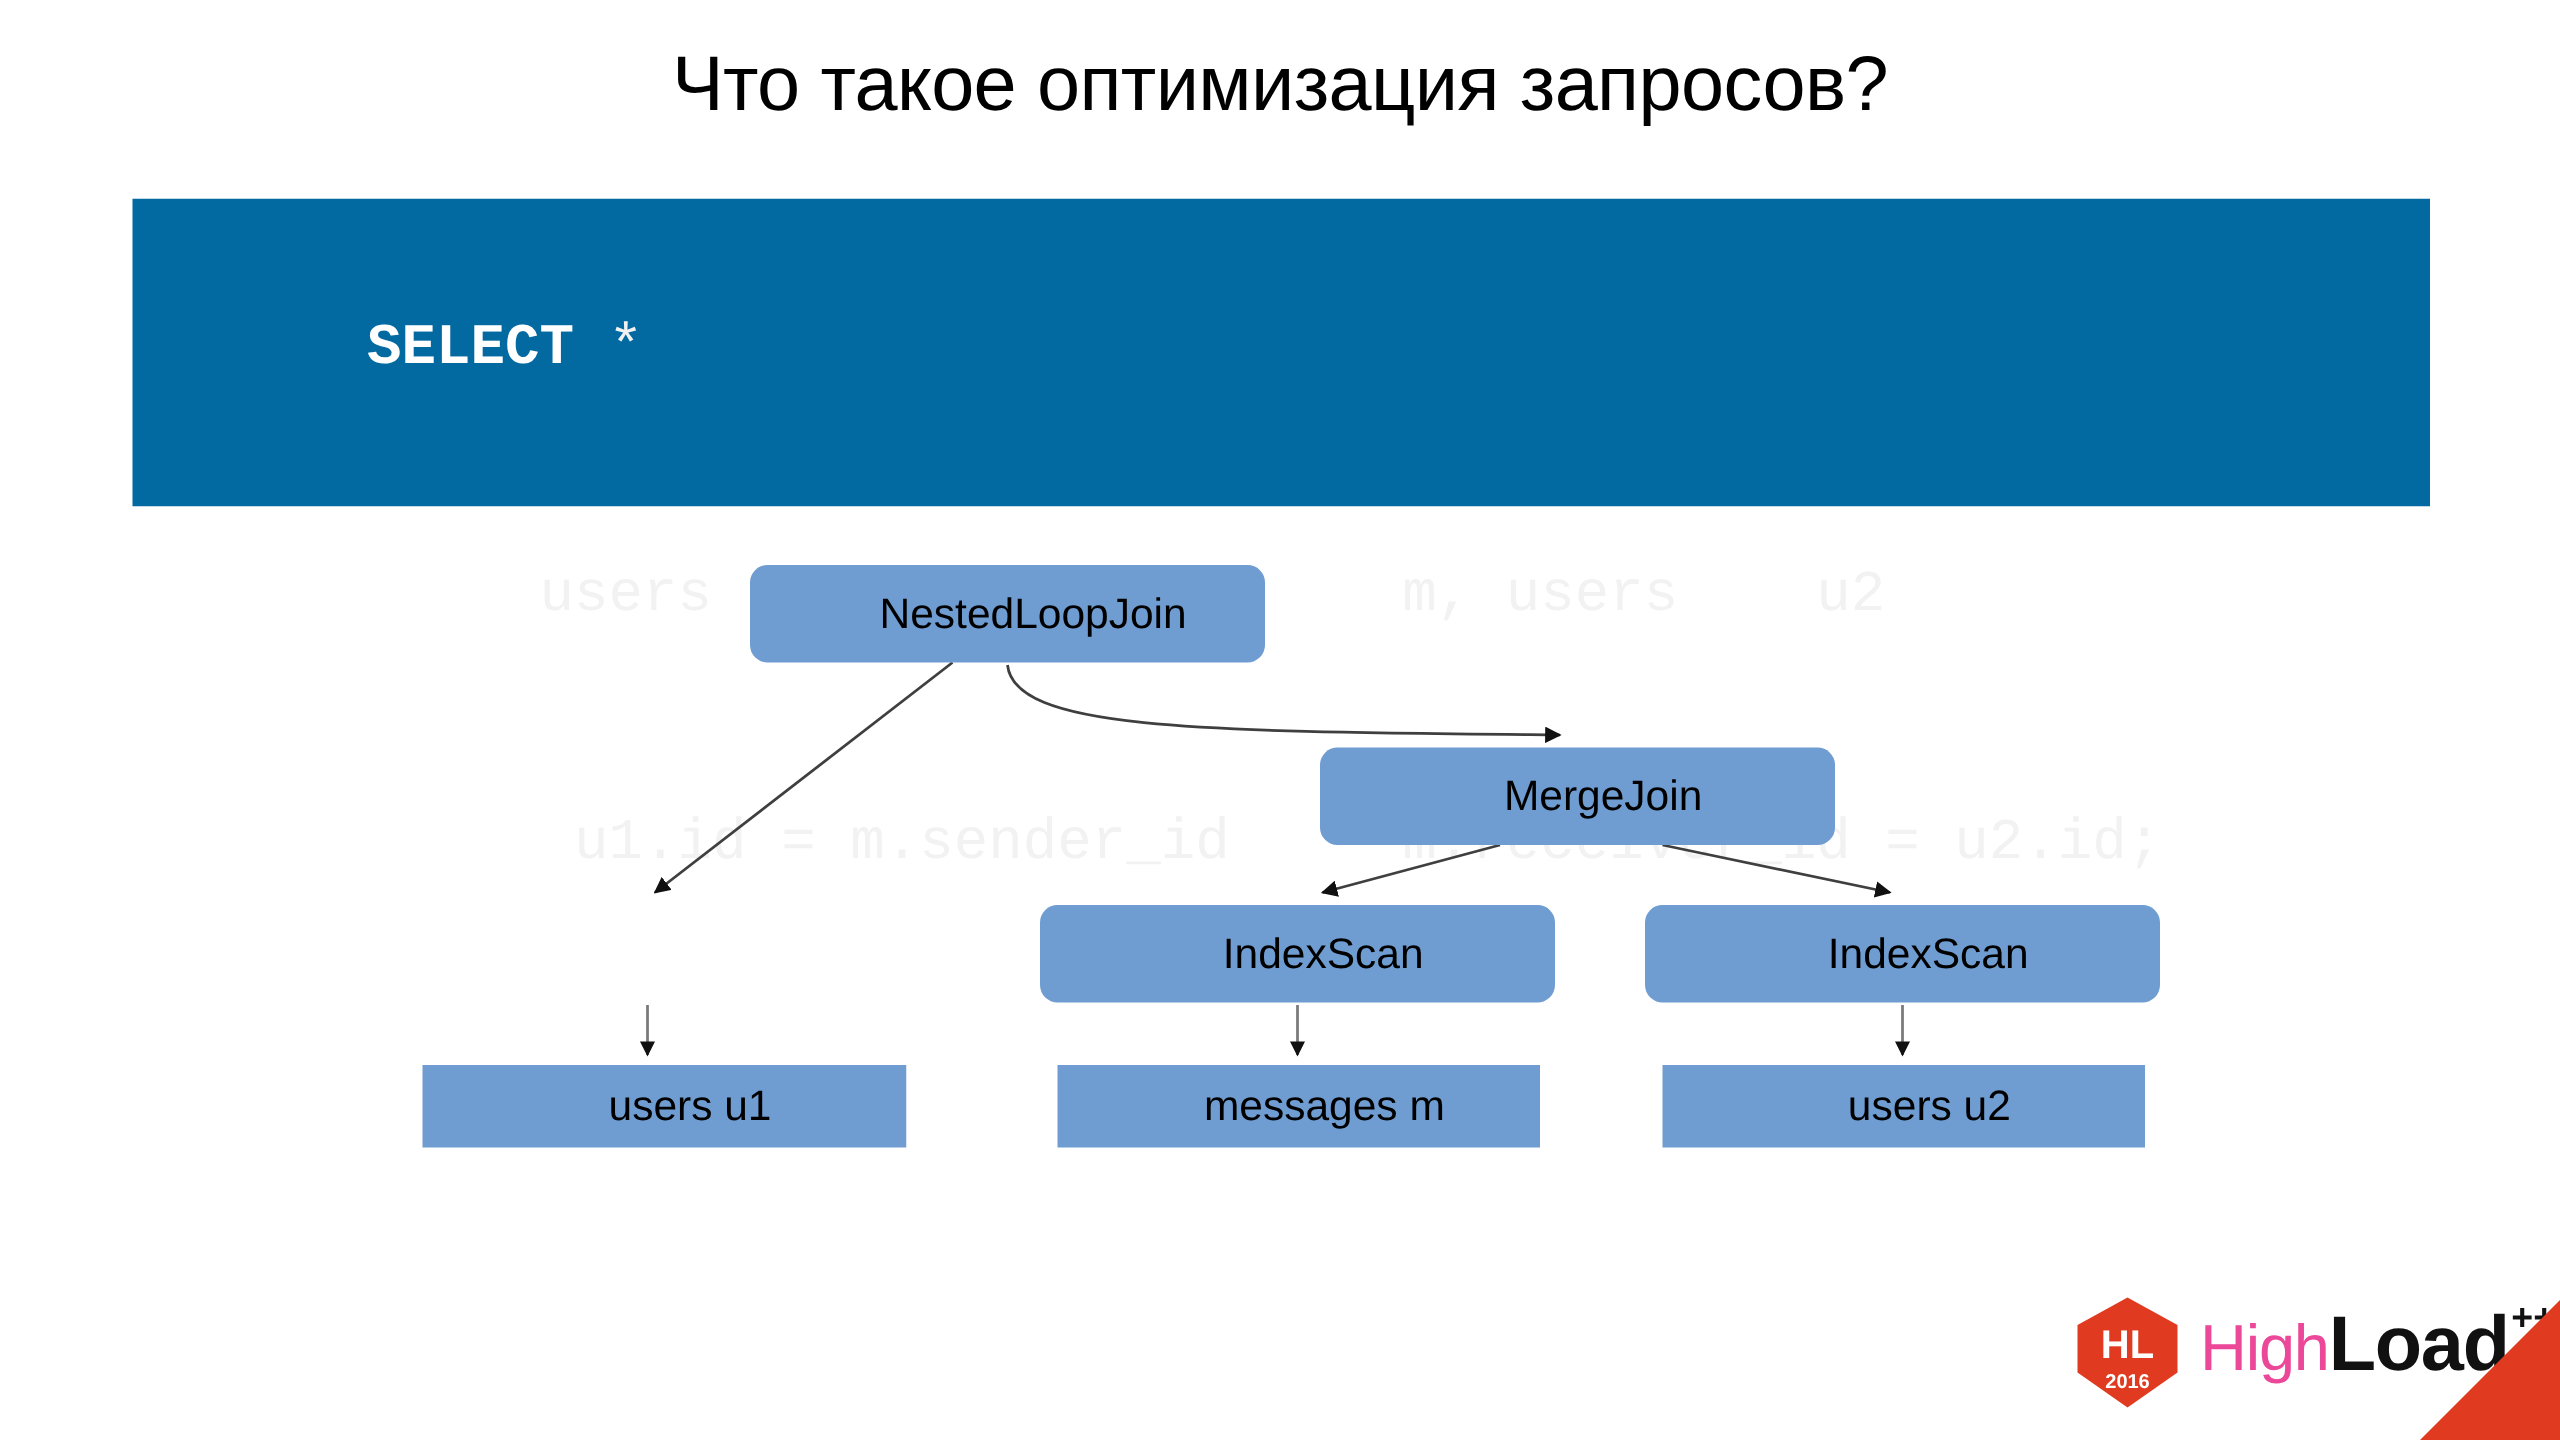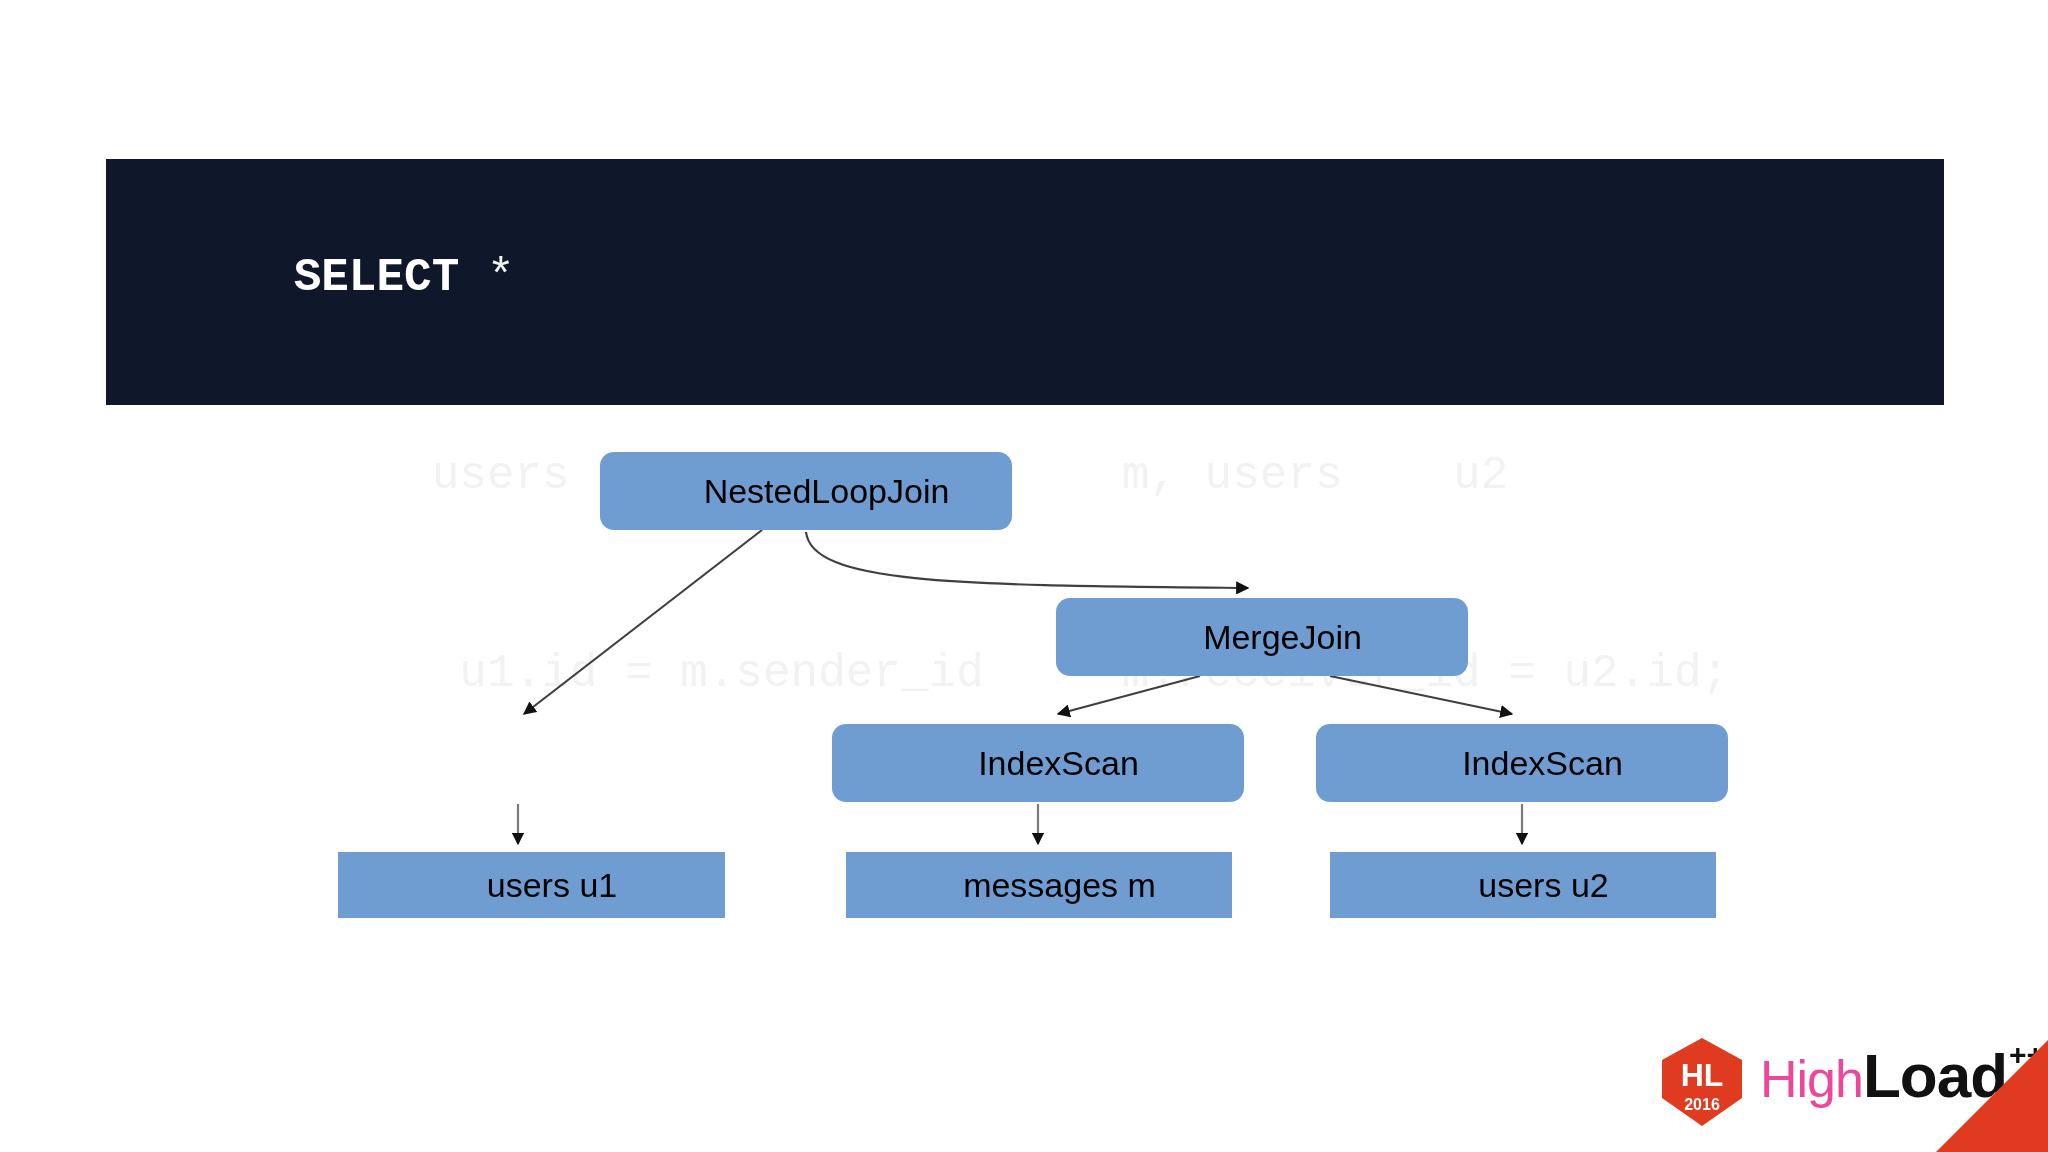--- a/index.html
+++ b/index.html
@@ -32,21 +32,21 @@
     white-space: nowrap;
   }
 
   
   #sql-block {
     position: absolute;
     left: 106px;
     top: 159px;
     width: 1838px;
     height: 246px;
-    background: #0f172a;
+    background: #0369a1;
     box-sizing: border-box;
     padding: 20px 0 0 22px;
   }
   .sql-line {
     font-family: "Liberation Mono", "DejaVu Sans Mono", monospace;
     font-size: 46px;
     line-height: 66px;
     color: #f2f2f2;
     white-space: pre;
     letter-spacing: 0px;
@@ -142,20 +142,21 @@
     height: 0;
     border-bottom: 112px solid #e03a20;
     border-left: 112px solid transparent;
   }
 </style>
 </head>
 <body>
 
 <div id="slide">
 
+  <div id="slide-title">Что такое оптимизация запросов?</div>
 
   <div id="sql-block">
     <div class="sql-line">
       <span class="sql-kw">SELECT</span><span> *</span>
     </div>
     <div class="sql-line">
       <span class="sql-kw">FROM</span><span> users </span><span class="sql-kw">AS</span><span> u1, messages </span><span class="sql-kw">AS</span><span> m, users </span><span class="sql-kw">AS</span><span> u2</span>
     </div>
     <div class="sql-line">
       <span class="sql-kw">WHERE</span><span> u1.id = m.sender_id </span><span class="sql-kw">AND</span><span> m.receiver_id = u2.id;</span>

